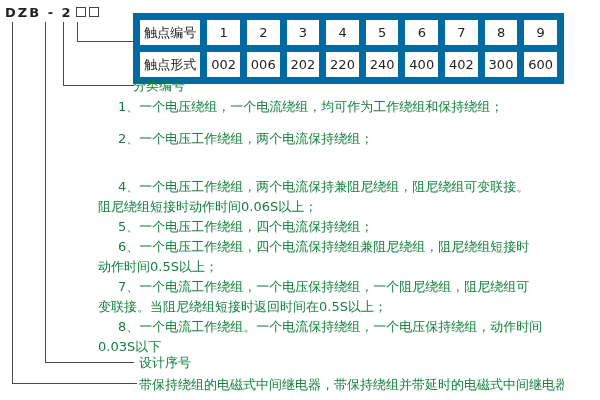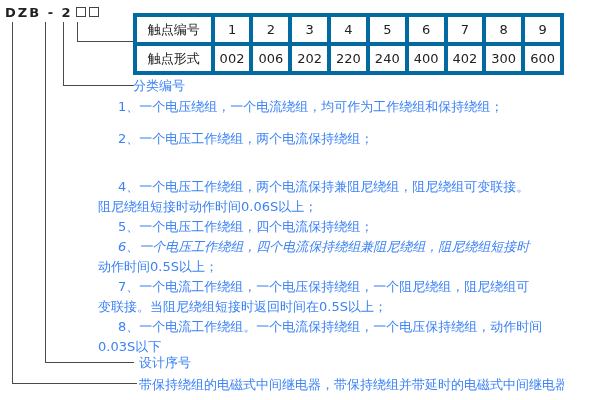--- a/index.html
+++ b/index.html
@@ -17,28 +17,28 @@
     width:8px; height:8px; border:1px solid #444; background:#fff;
     display:inline-block; margin-left:3px; flex:0 0 auto;
   }
   
   .conn { position:absolute; border-left:1px solid #4a4a4a; border-bottom:1px solid #4a4a4a; }
   table.contact {
     position:absolute; left:133px; top:13px;
     border-collapse:collapse; font-size:13px; color:#222; table-layout:fixed;
   }
   table.contact td {
-    border:4px solid #0369a1; text-align:center; vertical-align:middle;
+    border:7px solid #0369a1; text-align:center; vertical-align:middle;
     height:24px; padding:0 0 1px 0; line-height:1;
   }
   td.lab { width:99px; }
   td.val { width:39px; }
   .tline {
     position:absolute; font-size:13px; line-height:15px;
-    white-space:nowrap; color:#3b82f6;
+    white-space:nowrap; color:#15803d;
   }
   .item { left:118px; }
   .cont { left:98px; }
 </style>
 </head>
 <body>
 
 <div class="canvas">
 
   <div class="hdr">
@@ -81,21 +81,21 @@
   </tbody>
     </table>
 
   <div class="tline" style="left:133px; top:78px;">分类编号</div>
 
   <div class="tline item" style="top:99px;">1、一个电压绕组，一个电流绕组，均可作为工作绕组和保持绕组；</div>
   <div class="tline item" style="top:131px;">2、一个电压工作绕组，两个电流保持绕组；</div>
   <div class="tline item" style="top:179px;">4、一个电压工作绕组，两个电流保持兼阻尼绕组，阻尼绕组可变联接。</div>
   <div class="tline cont" style="top:199px;">阻尼绕组短接时动作时间0.06S以上；</div>
   <div class="tline item" style="top:219px;">5、一个电压工作绕组，四个电流保持绕组；</div>
-  <div class="tline item" style="top:239px;font-style:italic;">6、一个电压工作绕组，四个电流保持绕组兼阻尼绕组，阻尼绕组短接时</div>
+  <div class="tline item" style="top:239px;">6、一个电压工作绕组，四个电流保持绕组兼阻尼绕组，阻尼绕组短接时</div>
   <div class="tline cont" style="top:259px;">动作时间0.5S以上；</div>
   <div class="tline item" style="top:279px;">7、一个电流工作绕组，一个电压保持绕组，一个阻尼绕组，阻尼绕组可</div>
   <div class="tline cont" style="top:299px;">变联接。当阻尼绕组短接时返回时间在0.5S以上；</div>
   <div class="tline item" style="top:319px;">8、一个电流工作绕组。一个电流保持绕组，一个电压保持绕组，动作时间</div>
   <div class="tline cont" style="top:339px;">0.03S以下</div>
 
   <div class="tline" style="left:139px; top:355px;">设计序号</div>
 
   <div class="tline" style="left:139px; top:377px;">带保持绕组的电磁式中间继电器，带保持绕组并带延时的电磁式中间继电器</div>
 

